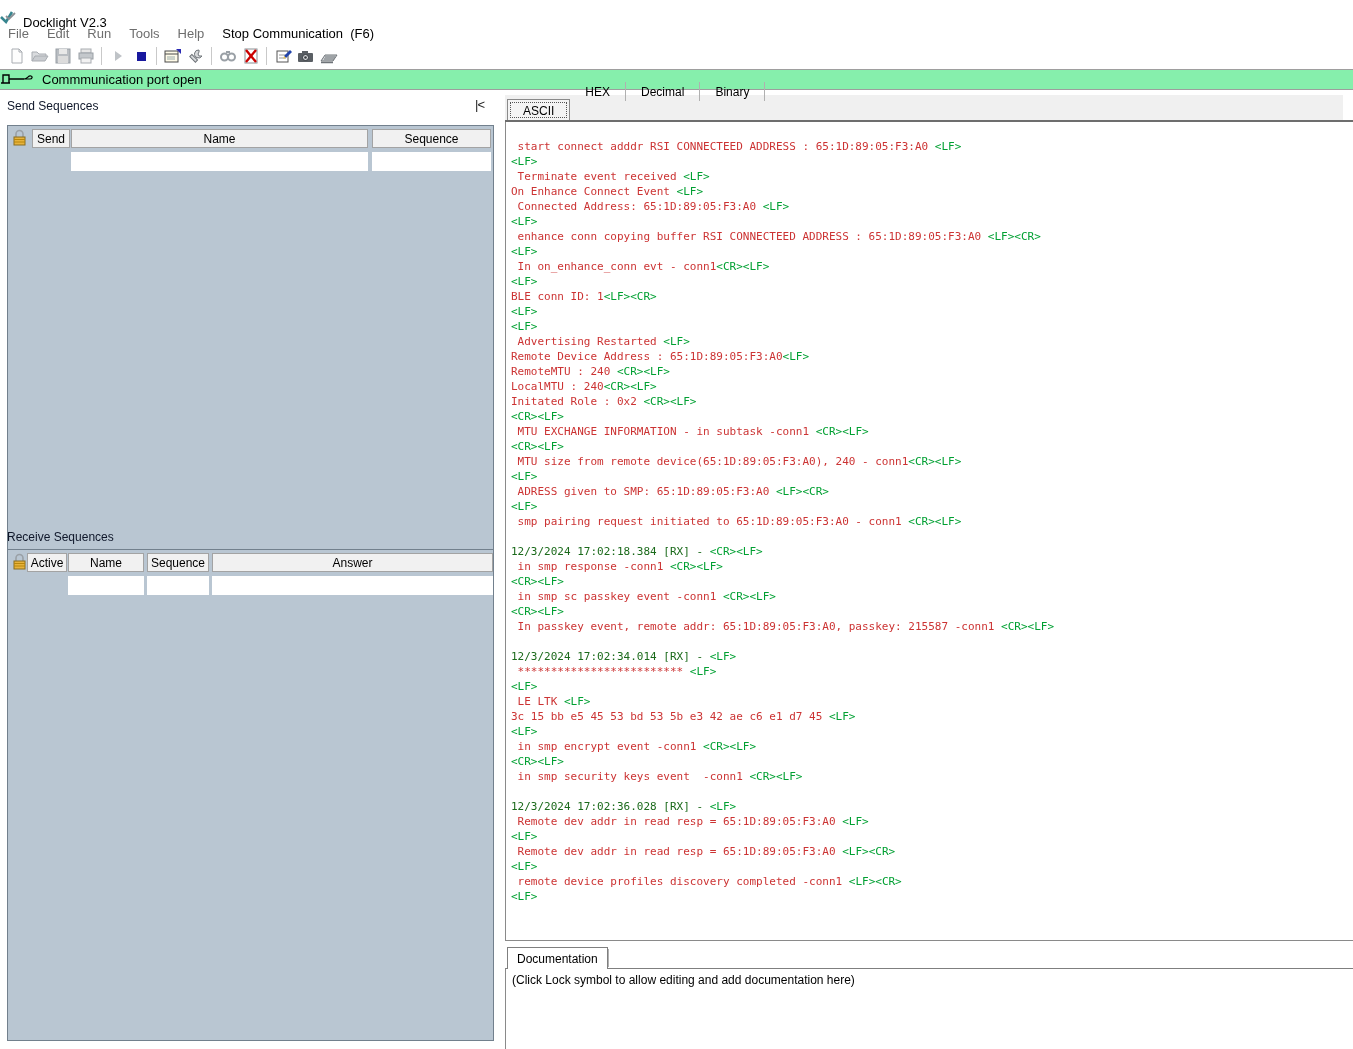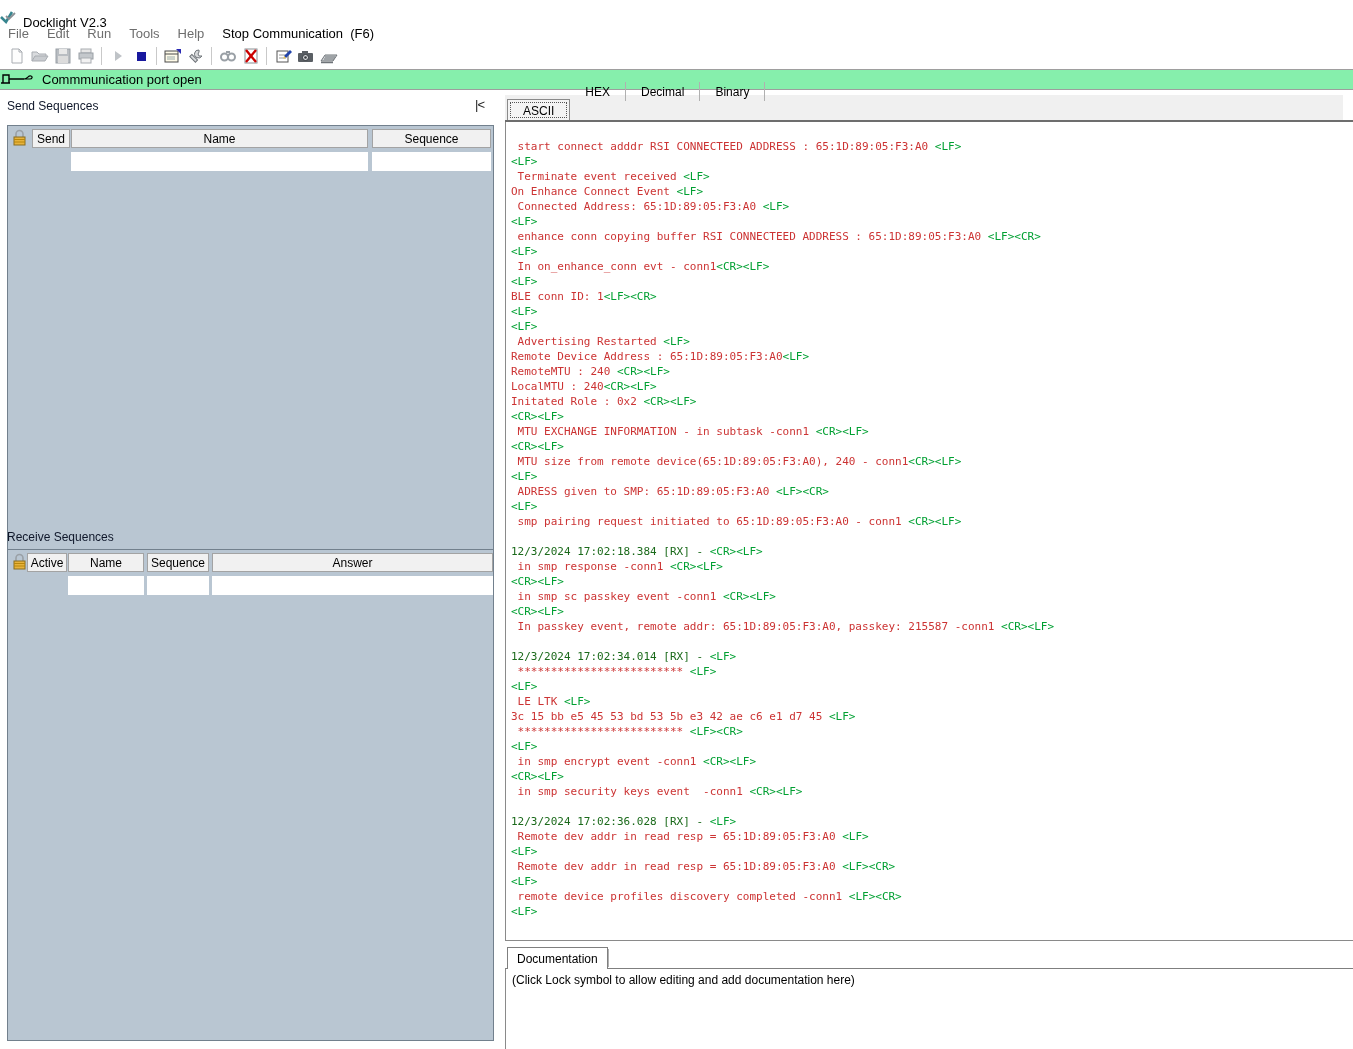--- a/index.html
+++ b/index.html
@@ -256,21 +256,20 @@
     <div class="log-line"><span class="c">&lt;CR&gt;&lt;LF&gt;</span></div>
     <div class="log-line"><span class="d"> in smp sc passkey event -conn1 </span><span class="c">&lt;CR&gt;&lt;LF&gt;</span></div>
     <div class="log-line"><span class="c">&lt;CR&gt;&lt;LF&gt;</span></div>
     <div class="log-line"><span class="d"> In passkey event, remote addr: 65:1D:89:05:F3:A0, passkey: 215587 -conn1 </span><span class="c">&lt;CR&gt;&lt;LF&gt;</span></div>
     <div class="log-line"> </div>
     <div class="log-line"><span class="ts">12/3/2024 17:02:34.014 [RX] - </span><span class="c">&lt;LF&gt;</span></div>
     <div class="log-line"><span class="d"> ************************* </span><span class="c">&lt;LF&gt;</span></div>
     <div class="log-line"><span class="c">&lt;LF&gt;</span></div>
     <div class="log-line"><span class="d"> LE LTK </span><span class="c">&lt;LF&gt;</span></div>
     <div class="log-line"><span class="d">3c 15 bb e5 45 53 bd 53 5b e3 42 ae c6 e1 d7 45 </span><span class="c">&lt;LF&gt;</span></div>
-    <div class="log-line"><span class="d"> ************************* </span><span class="c">&lt;LF&gt;&lt;CR&gt;</span></div>
     <div class="log-line"><span class="c">&lt;LF&gt;</span></div>
     <div class="log-line"><span class="d"> in smp encrypt event -conn1 </span><span class="c">&lt;CR&gt;&lt;LF&gt;</span></div>
     <div class="log-line"><span class="c">&lt;CR&gt;&lt;LF&gt;</span></div>
     <div class="log-line"><span class="d"> in smp security keys event  -conn1 </span><span class="c">&lt;CR&gt;&lt;LF&gt;</span></div>
     <div class="log-line"> </div>
     <div class="log-line"><span class="ts">12/3/2024 17:02:36.028 [RX] - </span><span class="c">&lt;LF&gt;</span></div>
     <div class="log-line"><span class="d"> Remote dev addr in read resp = 65:1D:89:05:F3:A0 </span><span class="c">&lt;LF&gt;</span></div>
     <div class="log-line"><span class="c">&lt;LF&gt;</span></div>
     <div class="log-line"><span class="d"> Remote dev addr in read resp = 65:1D:89:05:F3:A0 </span><span class="c">&lt;LF&gt;&lt;CR&gt;</span></div>
     <div class="log-line"><span class="c">&lt;LF&gt;</span></div>

